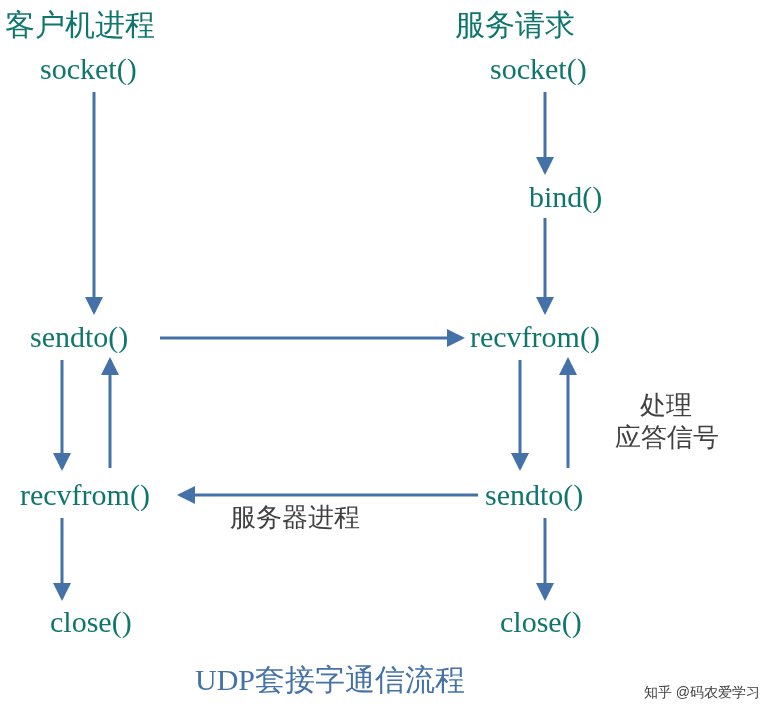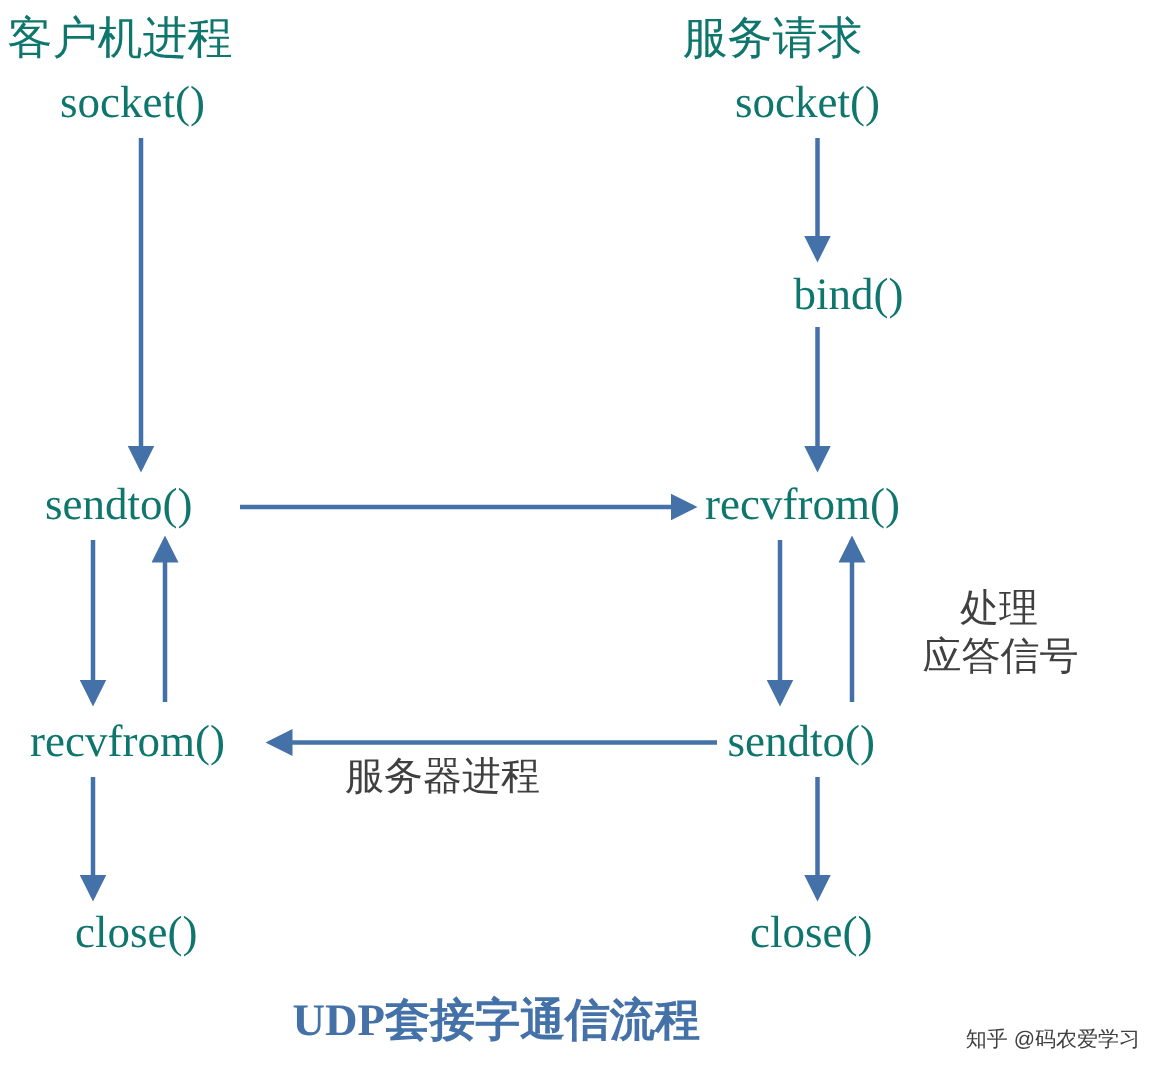--- a/index.html
+++ b/index.html
@@ -19,21 +19,20 @@
       position: absolute;
       font-size: 30px;
       color: #0f766e;
       text-align: center;
     }
     .caption {
       position: absolute;
       font-size: 30px;
       color: #4472A8;
       text-align: left;
-      font-weight: bold;
     }
     .label {
       position: absolute;
       font-size: 26px;
       color: #404040;
     }
     .watermark {
       position: absolute;
       font-size: 14px;
       color: #404040;

